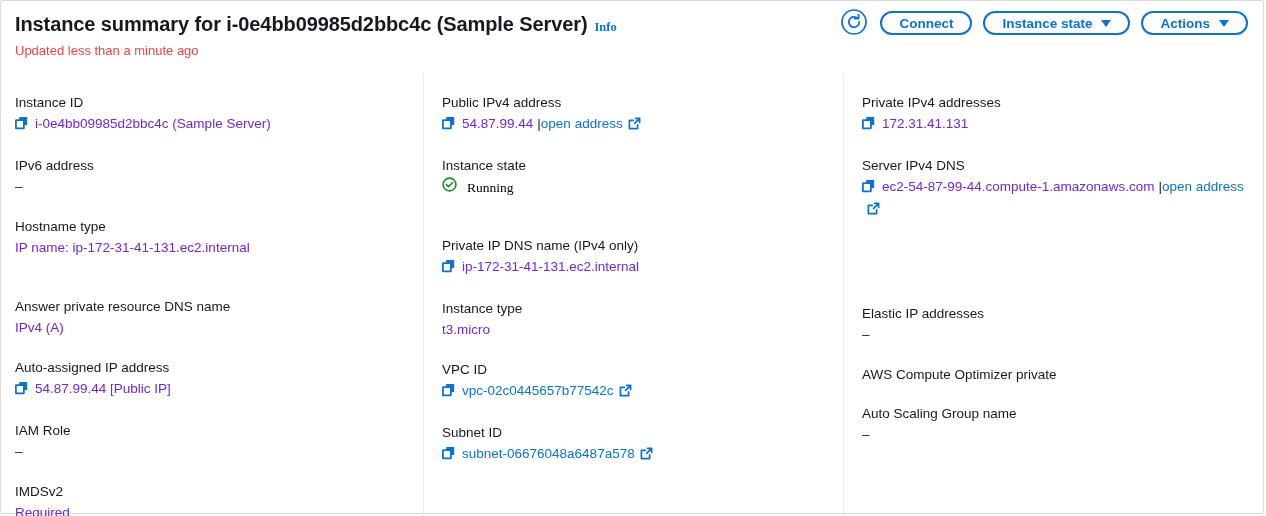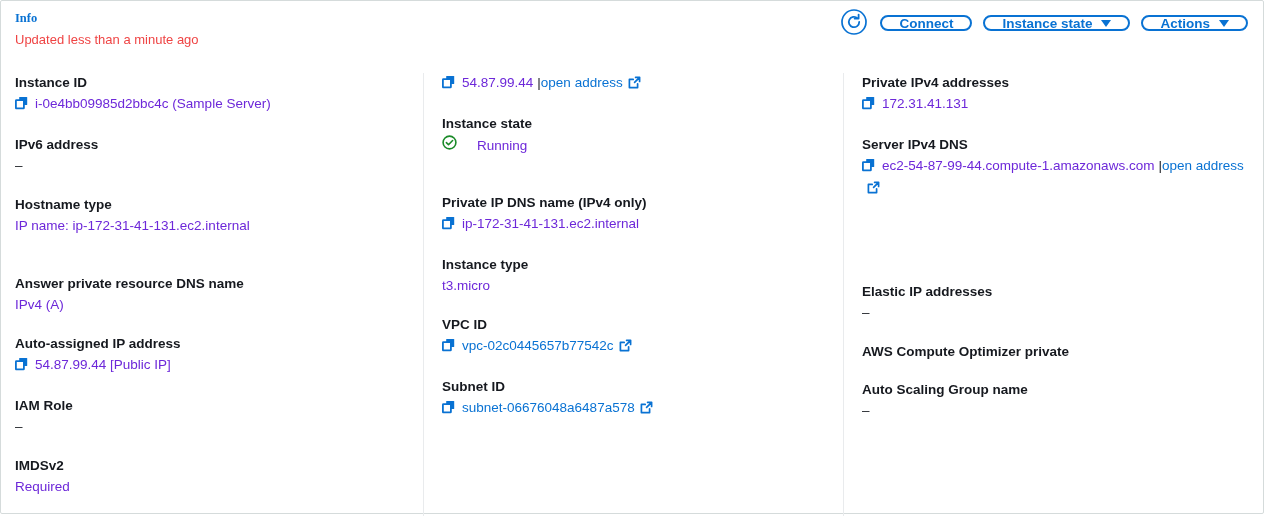--- a/index.html
+++ b/index.html
@@ -72,21 +72,21 @@
     border-radius: 50%;
     border: none;
     background: transparent;
     display: flex;
     align-items: center;
     justify-content: center;
     cursor: pointer;
     padding: 0;
   }
   .btn {
-    height: 16px;
+    height: 24px;
     box-sizing: border-box;
     border: 2px solid #0972d3;
     border-radius: 16px;
     background: #ffffff;
     color: #0972d3;
     font-family: "Liberation Sans", sans-serif;
     font-size: 13.5px;
     font-weight: bold;
     padding: 0 17px;
     display: flex;
@@ -111,24 +111,25 @@
     box-sizing: border-box;
     position: relative;
   }
   .col-1 { width: 422px; padding: 0 16px 0 14px; }
   .col-2 { width: 420px; padding: 0 16px 0 18px; border-left: 1px solid #e9ebed; }
   .col-3 { width: 420px; padding: 0 16px 0 18px; border-left: 1px solid #e9ebed; }
   .field { margin-bottom: 19px; }
   .field.tall { min-height: 60px; }
   .field-label {
     font-size: 13.5px;
-    font-weight: bold;
+    font-weight: normal;
     color: #16191f;
     line-height: 19px;
     margin-bottom: 2px;
+    margin-top: 20px;
   }
   .field-value {
     font-size: 13.5px;
     color: #16191f;
     line-height: 20px;
     display: flex;
     align-items: flex-start;
     flex-wrap: wrap;
     gap: 0;
   }
@@ -148,33 +149,35 @@
   .ext-icon {
     flex: none;
     margin-left: 5px;
     margin-top: 2px;
     cursor: pointer;
   }
   .sep { color: #16191f; margin: 0 0 0 4px; }
   .status {
     display: flex;
     align-items: center;
-    gap: 20px;
+    gap: 10px;
     font-size: 13.5px;
-    color: #6d28d9;
+    color: #000000;
     line-height: 20px;
+    font-family: Liberation Serif, serif;
   }
 </style>
 </head>
 <body>
 
 <div class="panel">
 
   <div class="panel-header">
     <div class="title-row">
+      <h1 class="panel-title">Instance summary for i-0e4bb09985d2bbc4c (Sample Server)</h1>
       <a class="info-link">Info</a>
     </div>
     <div class="updated-text">Updated less than a minute ago</div>
 
     <div class="header-actions">
       <button class="icon-btn">
         <span>
           <svg width="28" height="28" viewBox="0 0 28 28" fill="none">
             <circle cx="14" cy="14" r="12" stroke="#0972d3" stroke-width="1.7"></circle>
             <path d="M19.2 14a5.2 5.2 0 1 1-1.75-3.9" stroke="#0972d3" stroke-width="1.8" fill="none" stroke-linecap="round"></path>
@@ -259,20 +262,21 @@
       <div class="field">
         <div class="field-label">IMDSv2</div>
         <div class="field-value">
           <span class="value-text">Required</span>
         </div>
       </div>
     </div>
 
     <div class="col col-2">
       <div class="field">
+        <div class="field-label">Public IPv4 address</div>
         <div class="field-value">
           <span class="copy-icon">
             <svg width="13" height="14" viewBox="0 0 13 14" fill="none">
               <rect x="4.2" y="0.9" width="8" height="8" rx="0.5" fill="#0972d3"></rect>
               <rect x="0.9" y="4.2" width="8" height="8.2" rx="0.5" fill="#ffffff" stroke="#0972d3" stroke-width="1.8"></rect>
             </svg>
           </span>
           <span class="value-text">54.87.99.44</span>
           <span class="sep">|</span>
           <a class="link">open address</a>

